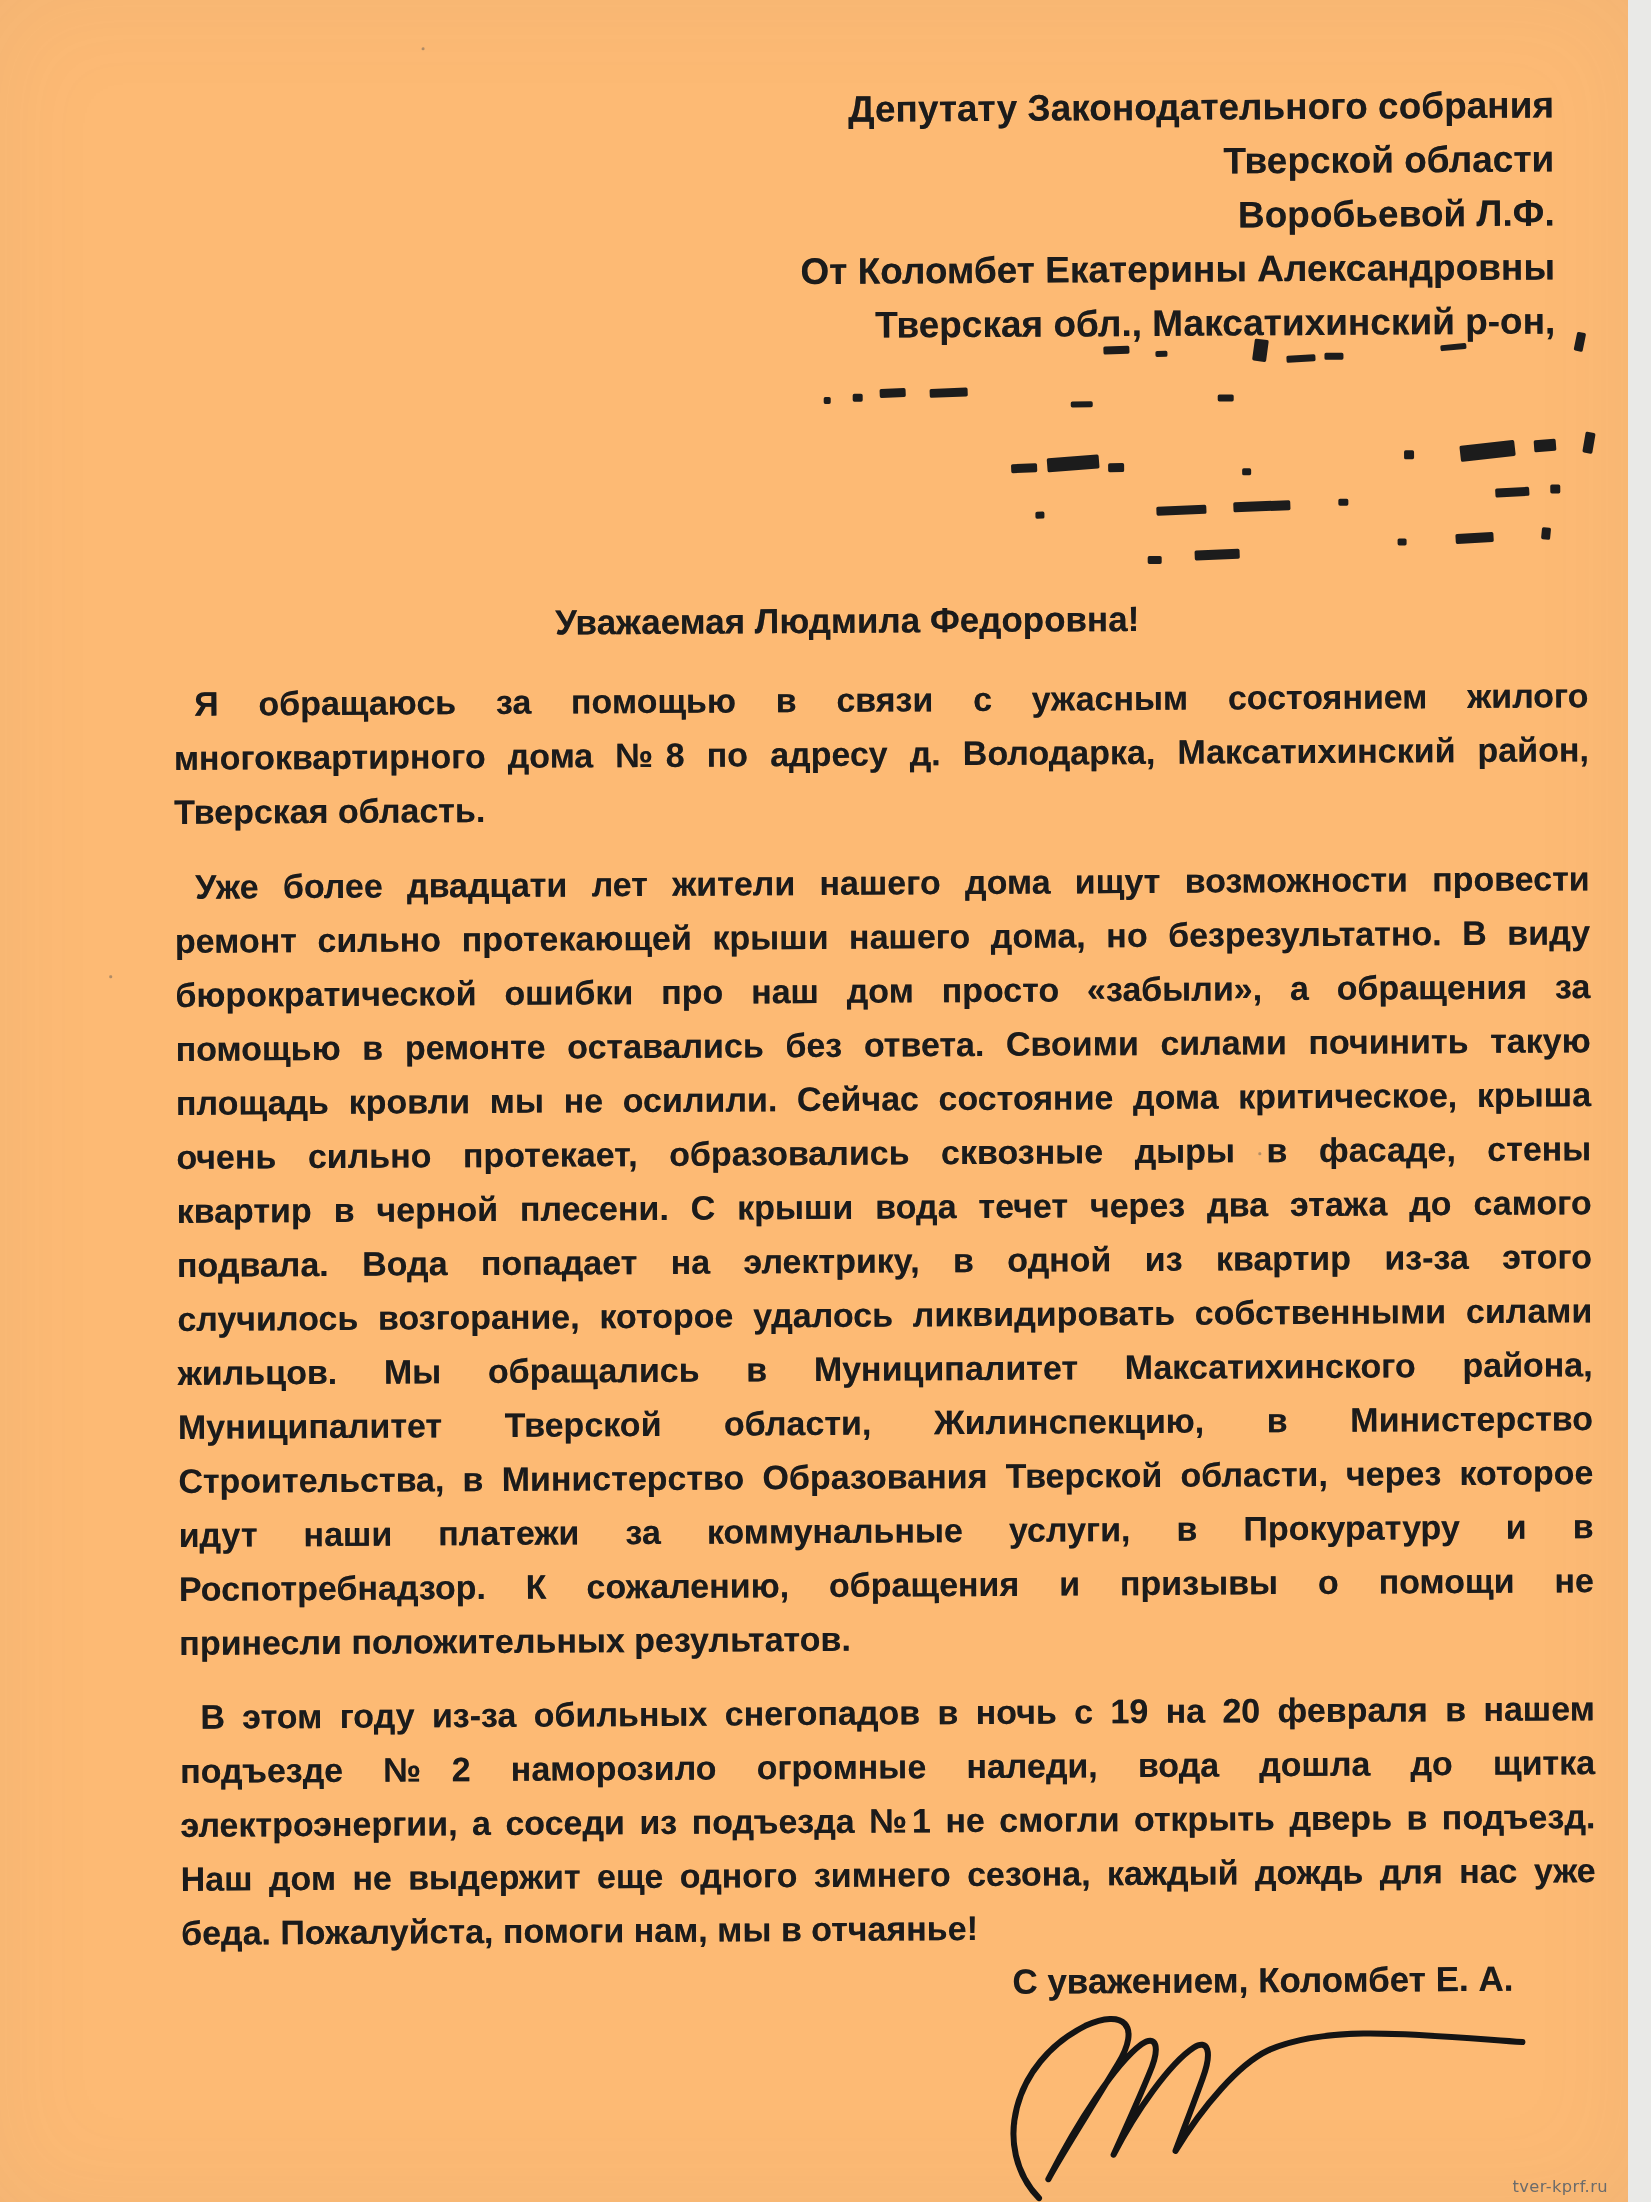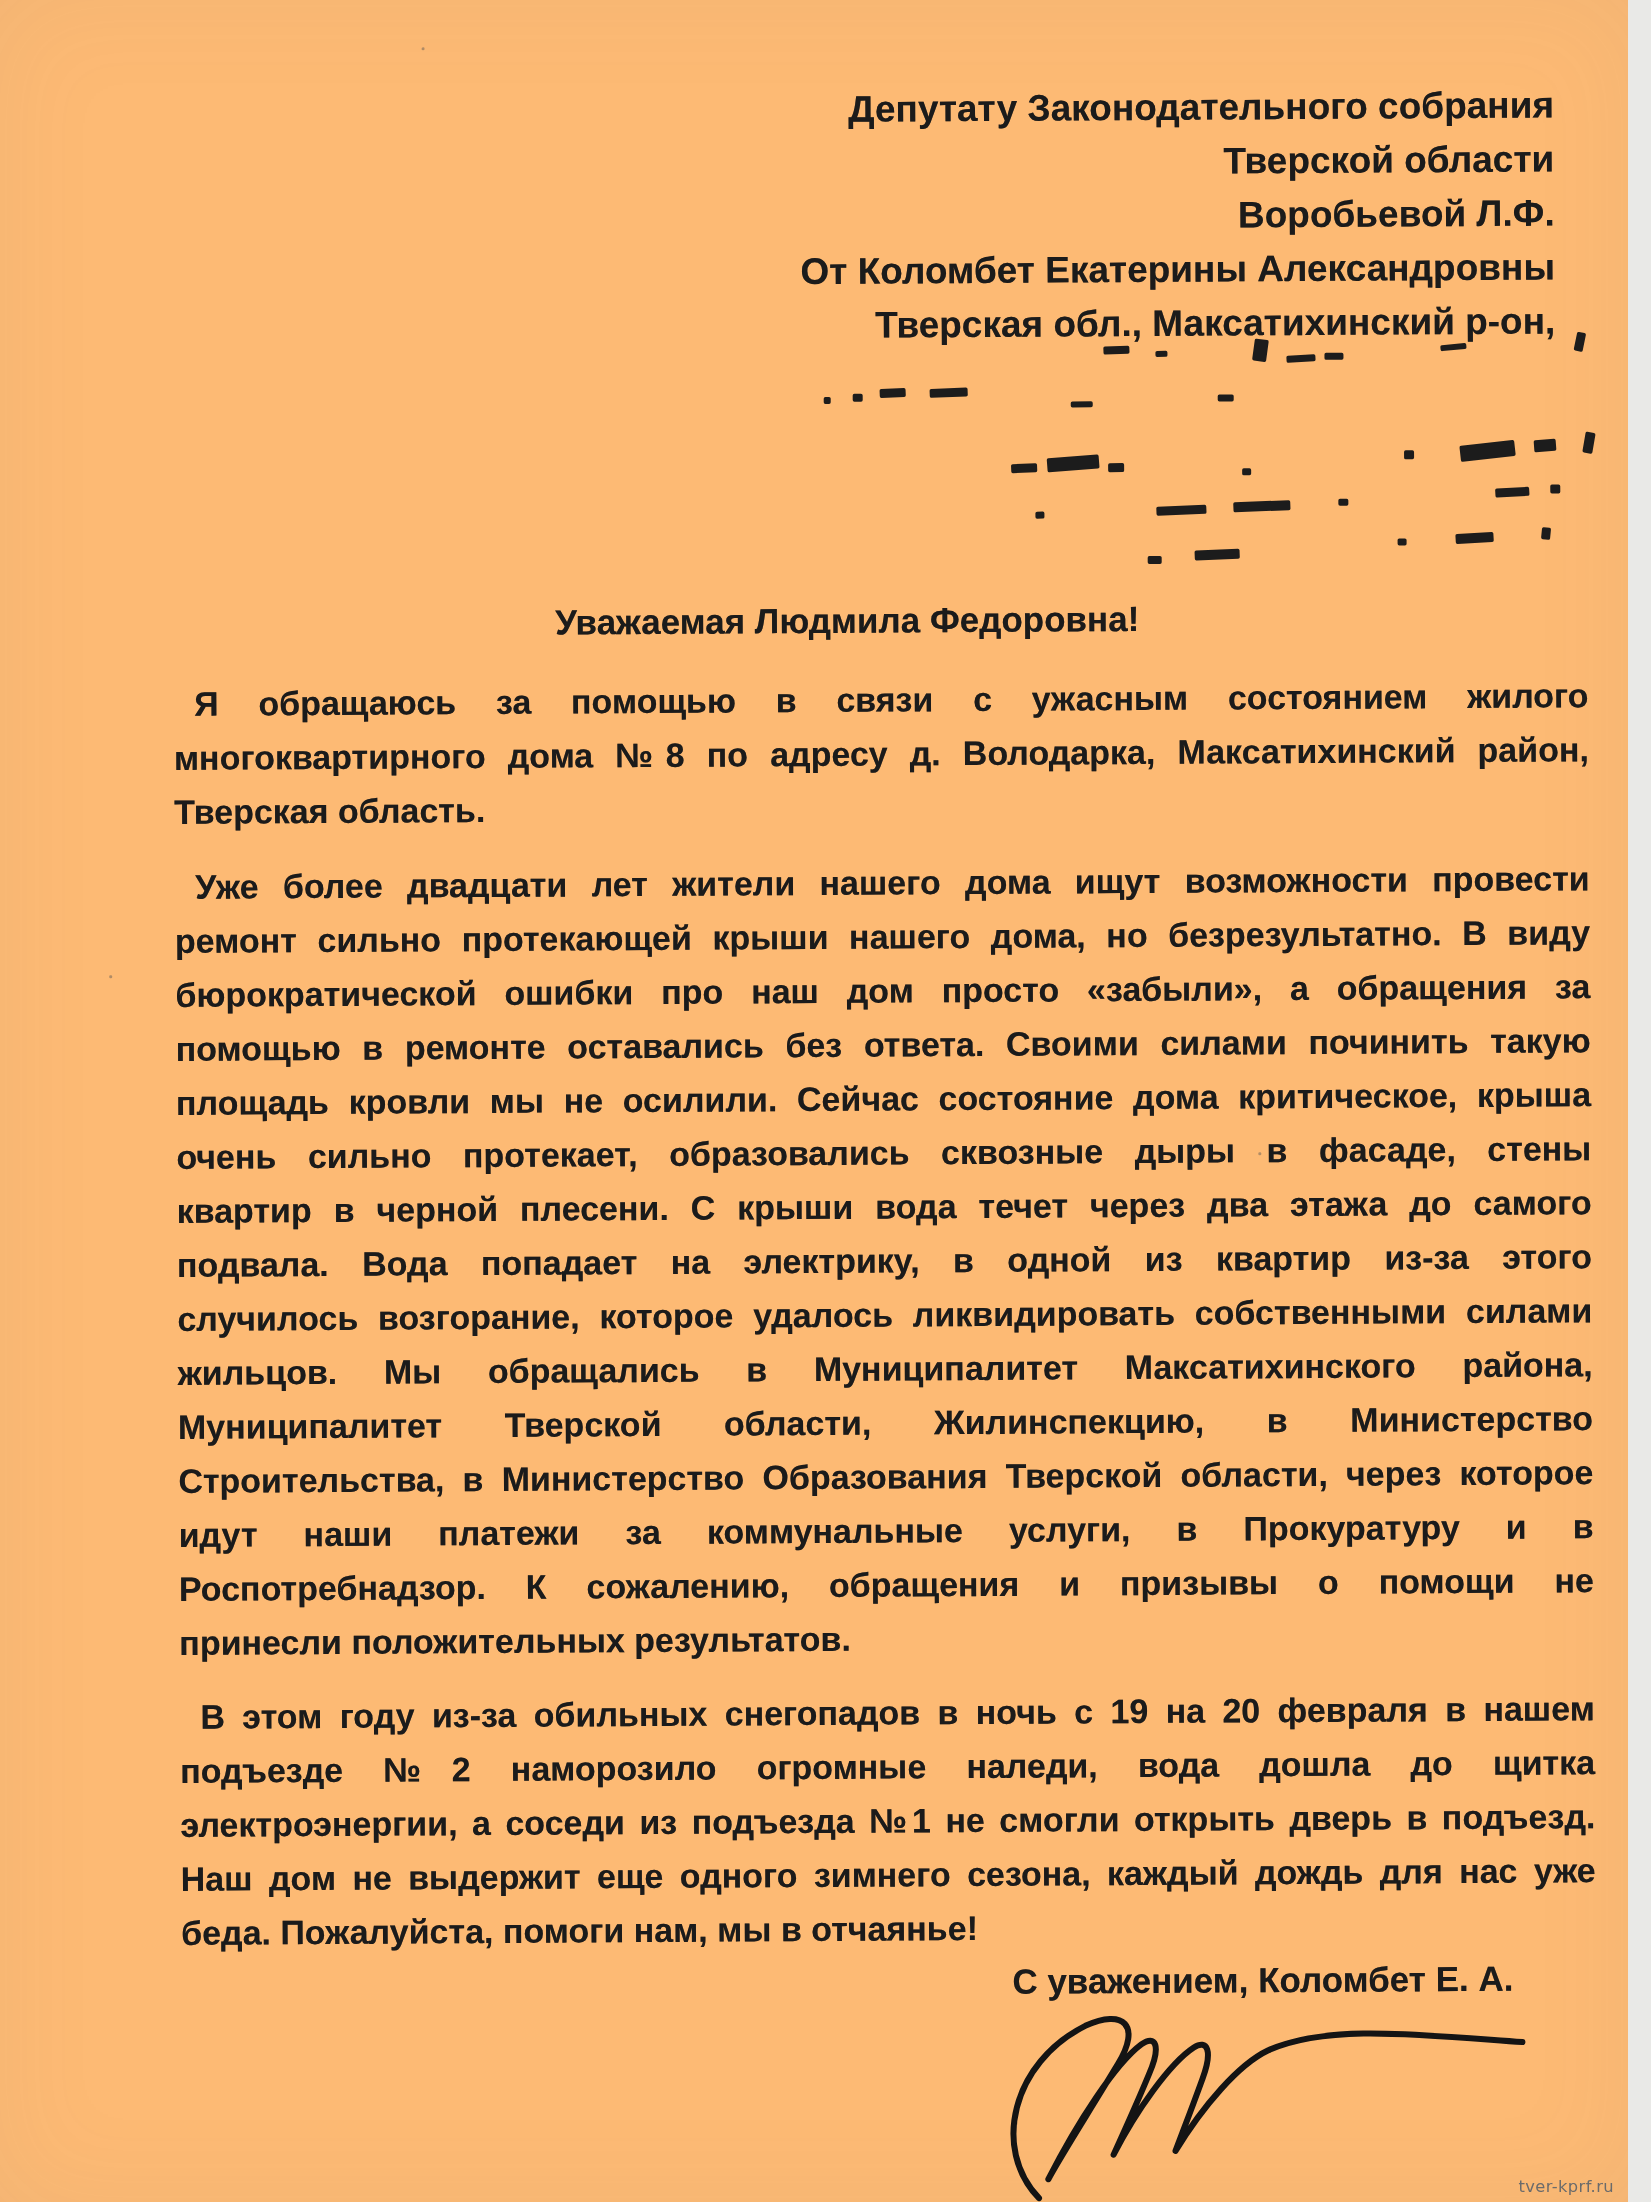--- a/index.html
+++ b/index.html
@@ -55,21 +55,21 @@
   
   .closing{
     position:absolute;right:120px;top:1963px;
     font-size:35px;font-weight:700;white-space:nowrap;
     text-shadow:0 0 0.5px rgba(20,20,20,.5);
   }
   
   .signature{position:absolute;left:959px;top:2012px;width:594px;height:191px;}
   
   .watermark{
-    position:absolute;right:14px;bottom:6.9px;
+    position:absolute;right:20px;bottom:6.9px;
     font-family:"DejaVu Sans",sans-serif;
     font-size:16.3px;color:#6b6b6b;letter-spacing:0.4px;margin-top:44px;
   }
   
   .speck{position:absolute;background:#555;border-radius:50%;opacity:.45;}
 </style>
 </head>
 <body>
 
 <div class="page">

